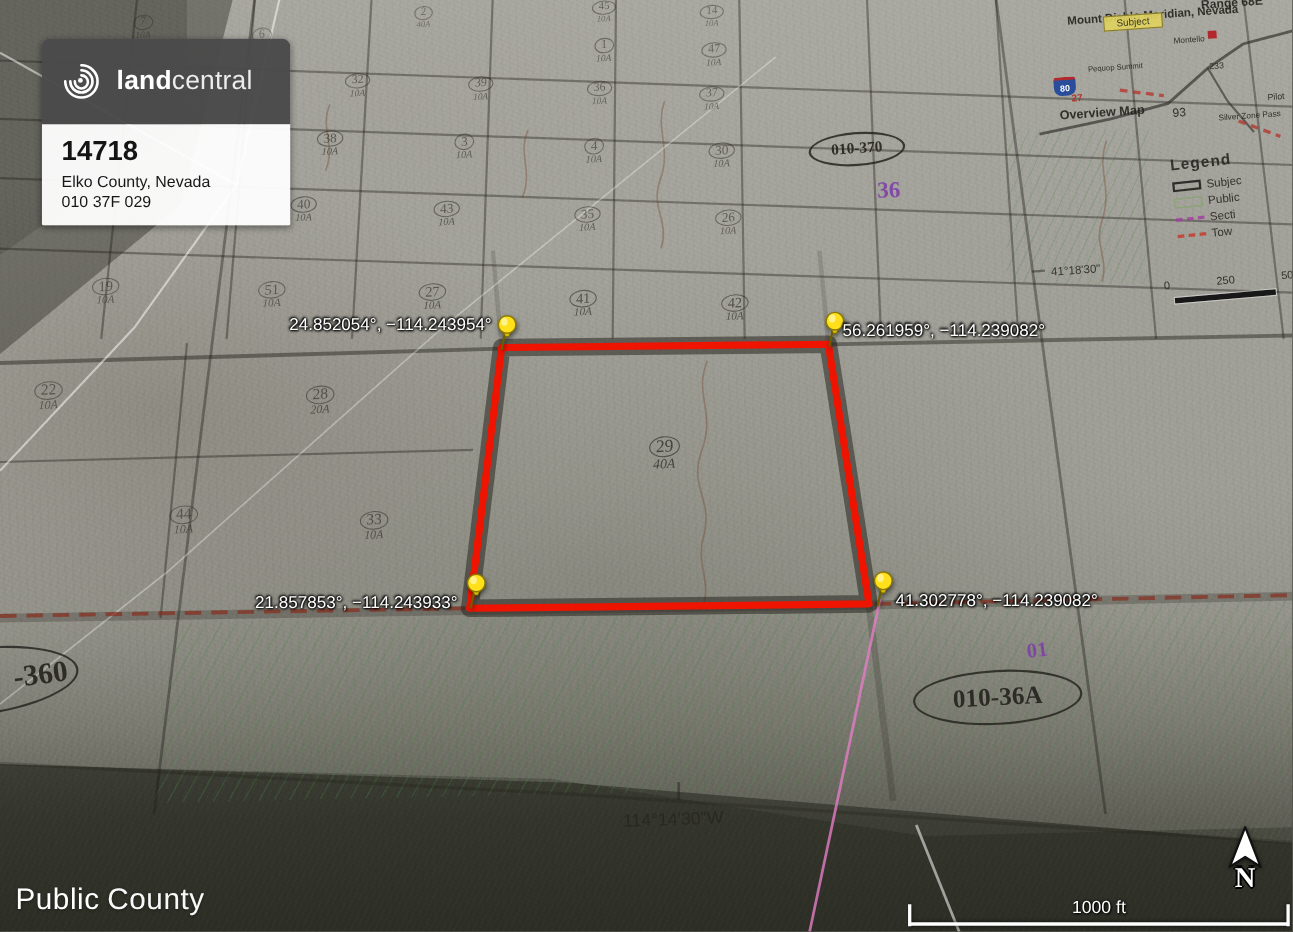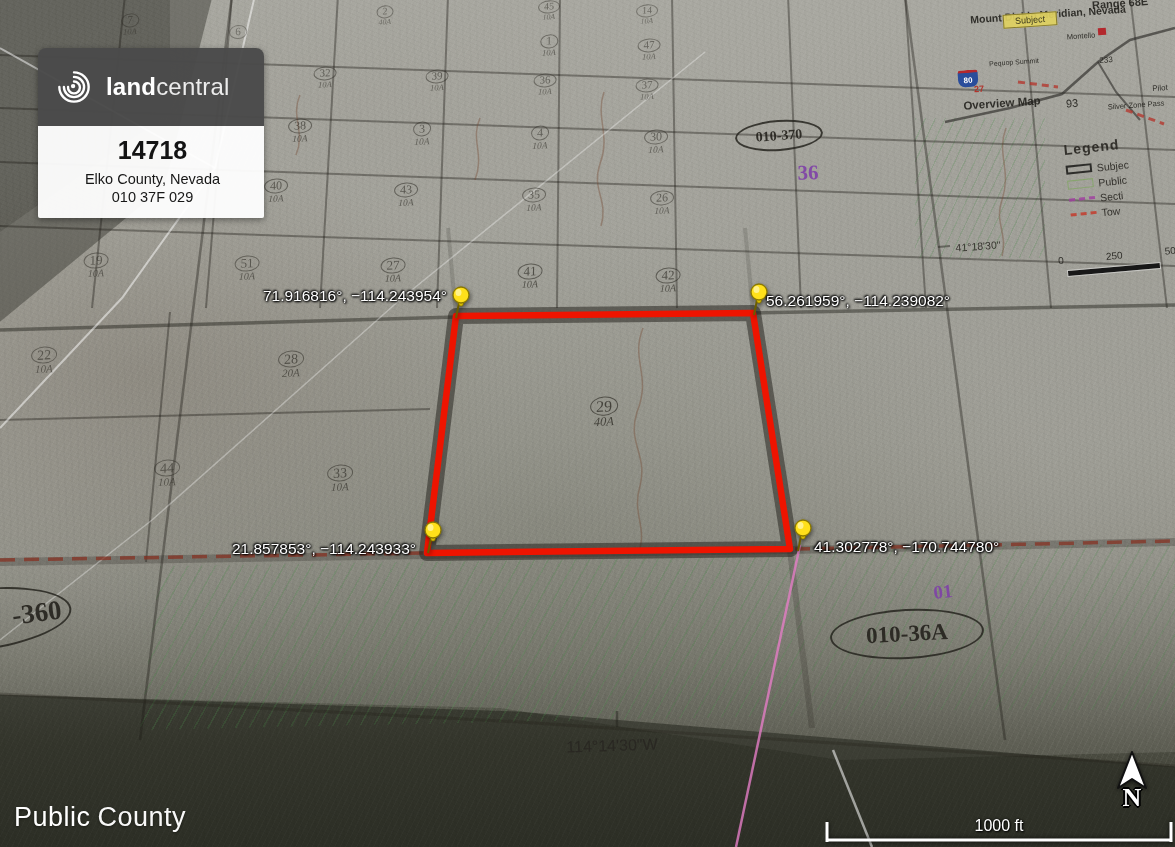--- a/index.html
+++ b/index.html
@@ -73,22 +73,22 @@
   
   .lon-label{position:absolute;left:612px;top:746px;transform:translate(-50%,-50%) rotate(-2deg);
     font-size:16px;color:rgba(40,38,33,.88);white-space:nowrap;}
   .lat-label{position:absolute;left:978px;top:246px;transform:translate(-50%,-50%) rotate(-4deg);
     font-size:10.5px;color:rgba(38,36,31,.85);white-space:nowrap;}
   
   .pin{position:absolute;width:26px;height:34px;filter:drop-shadow(1px 2px 2px rgba(0,0,0,.5));z-index:6;}
   .coord{position:absolute;color:#fff;font-size:15.5px;white-space:nowrap;z-index:6;
     text-shadow:0 0 2px #000,0 0 3px #000,1px 1px 2px #000,-1px -1px 2px #000;}
   
-  .card{position:absolute;left:38px;top:48px;width:226px;z-index:10;
-    box-shadow:0 2px 6px rgba(0,0,0,.4);border-radius:8px 8px 2px 2px;overflow:hidden;text-align:center;}
+  .card{position:absolute;left:38px;top:35px;width:226px;z-index:10;
+    box-shadow:0 2px 6px rgba(0,0,0,.4);border-radius:8px 8px 2px 2px;overflow:hidden;}
   .card-head{height:78px;background:rgba(74,74,74,.97);display:flex;align-items:center;padding:0 14px;gap:10px;}
   .brand{font-size:24px;color:#fff;letter-spacing:.2px;}
   .brand .bold{font-weight:bold;}
   .brand .light{font-weight:normal;color:#ececec;}
   .card-body{background:rgba(255,255,255,.95);padding:10px 15px 12px 18px;}
   .listing-id{font-size:25px;font-weight:bold;color:#141414;margin-bottom:5px;}
   .card-line{font-size:14.5px;color:#171717;line-height:1.25;}
   
   .ge-logo{position:absolute;left:14px;top:802px;font-size:27px;color:#fff;z-index:8;
     letter-spacing:.5px;text-shadow:0 1px 3px rgba(0,0,0,.45);}
@@ -277,24 +277,24 @@
   <circle cx="13" cy="9" r="8" fill="#ffe01a" stroke="#8a7800" stroke-width="1.3"></circle>
   <ellipse cx="10.5" cy="6.5" rx="3" ry="3.6" fill="#fff4a0" opacity="0.85"></ellipse>
 </svg>
 <svg class="pin" style="left:790px;top:519px" viewBox="0 0 26 34">
   <line x1="11" y1="17" x2="8" y2="32" stroke="#6b5d00" stroke-width="2"></line>
   <path d="M9.5,15 L16.5,15 L14.5,20 L11.5,20 Z" fill="#d9bd00" stroke="#7a6a00" stroke-width="0.8"></path>
   <circle cx="13" cy="9" r="8" fill="#ffe01a" stroke="#8a7800" stroke-width="1.3"></circle>
   <ellipse cx="10.5" cy="6.5" rx="3" ry="3.6" fill="#fff4a0" opacity="0.85"></ellipse>
 </svg>
 
-<div class="coord" style="right:728px;top:287px">71.916816°, −114.243954°</div>
+<div class="coord" style="right:728px;top:287px">24.852054°, −114.243954°</div>
 <div class="coord" style="left:766px;top:292px">56.261959°, −114.239082°</div>
 <div class="coord" style="right:759px;top:540px">21.857853°, −114.243933°</div>
-<div class="coord" style="left:814px;top:538px">41.302778°, −170.744780°</div>
+<div class="coord" style="left:814px;top:538px">41.302778°, −114.239082°</div>
 
 <div class="card">
   <div class="card-head">
     <svg width="44" height="44" viewBox="0 0 48 48">
       <g fill="none" stroke="#fff" stroke-width="2.6" stroke-linecap="round">
         <path d="M24,8 A16,16 0 1,1 8,24"></path>
         <path d="M24,13 A11,11 0 1,1 13,24"></path>
         <path d="M24,18 A6.5,6.5 0 1,1 17.5,24"></path>
       </g>
       <circle cx="23" cy="23" r="2.4" fill="#fff"></circle>

